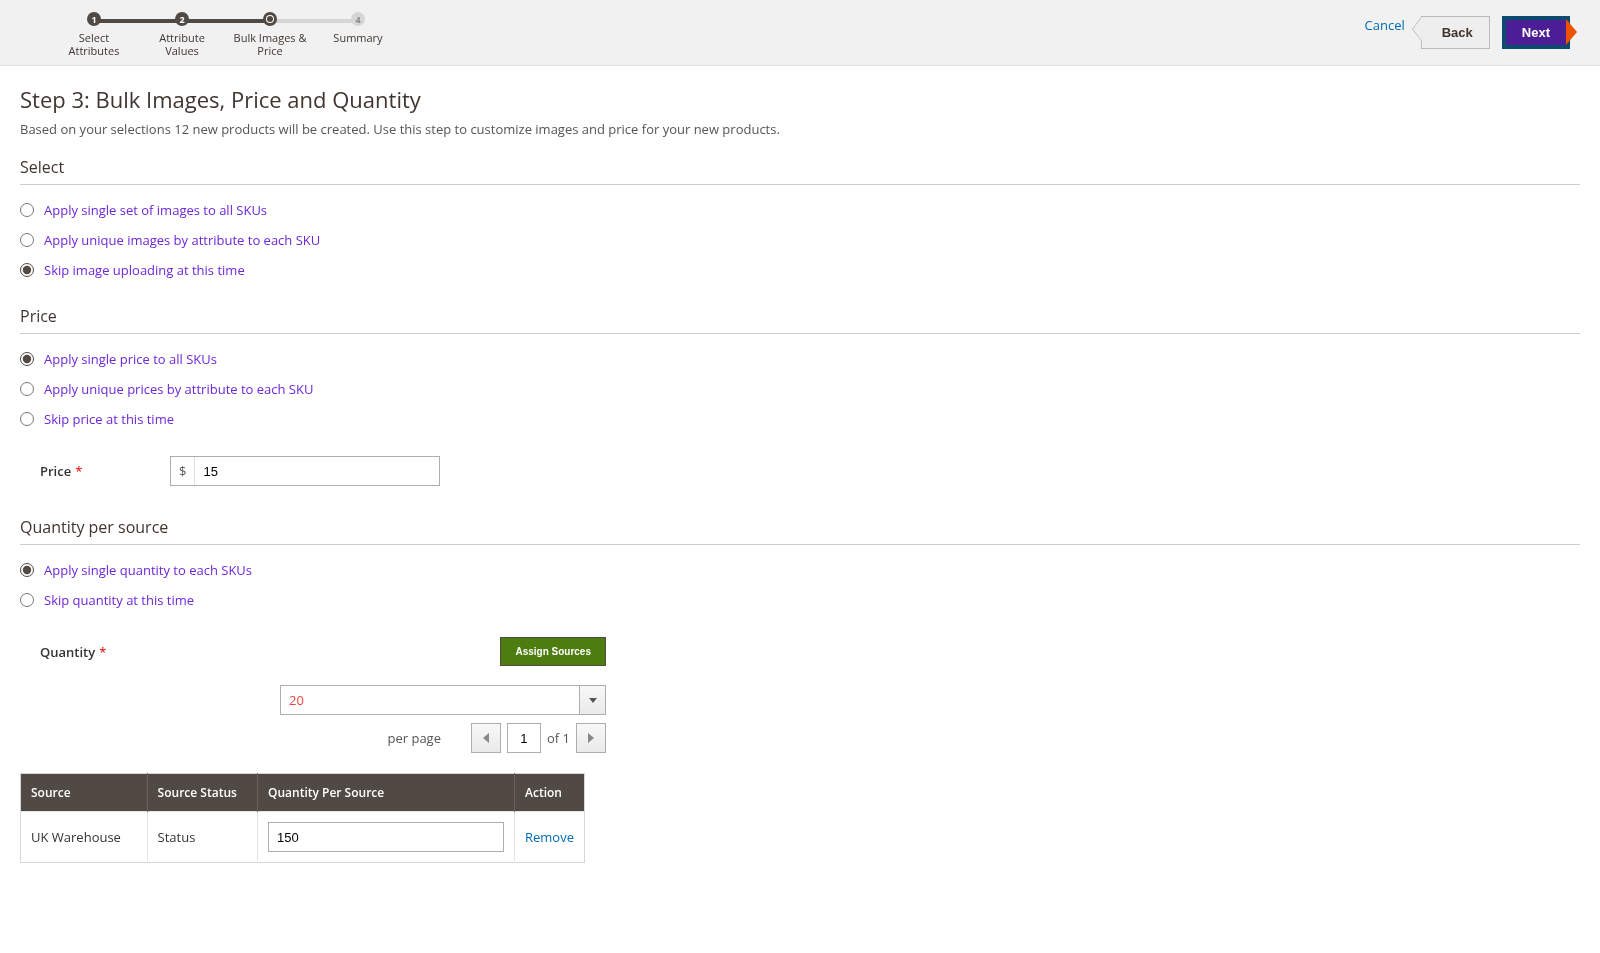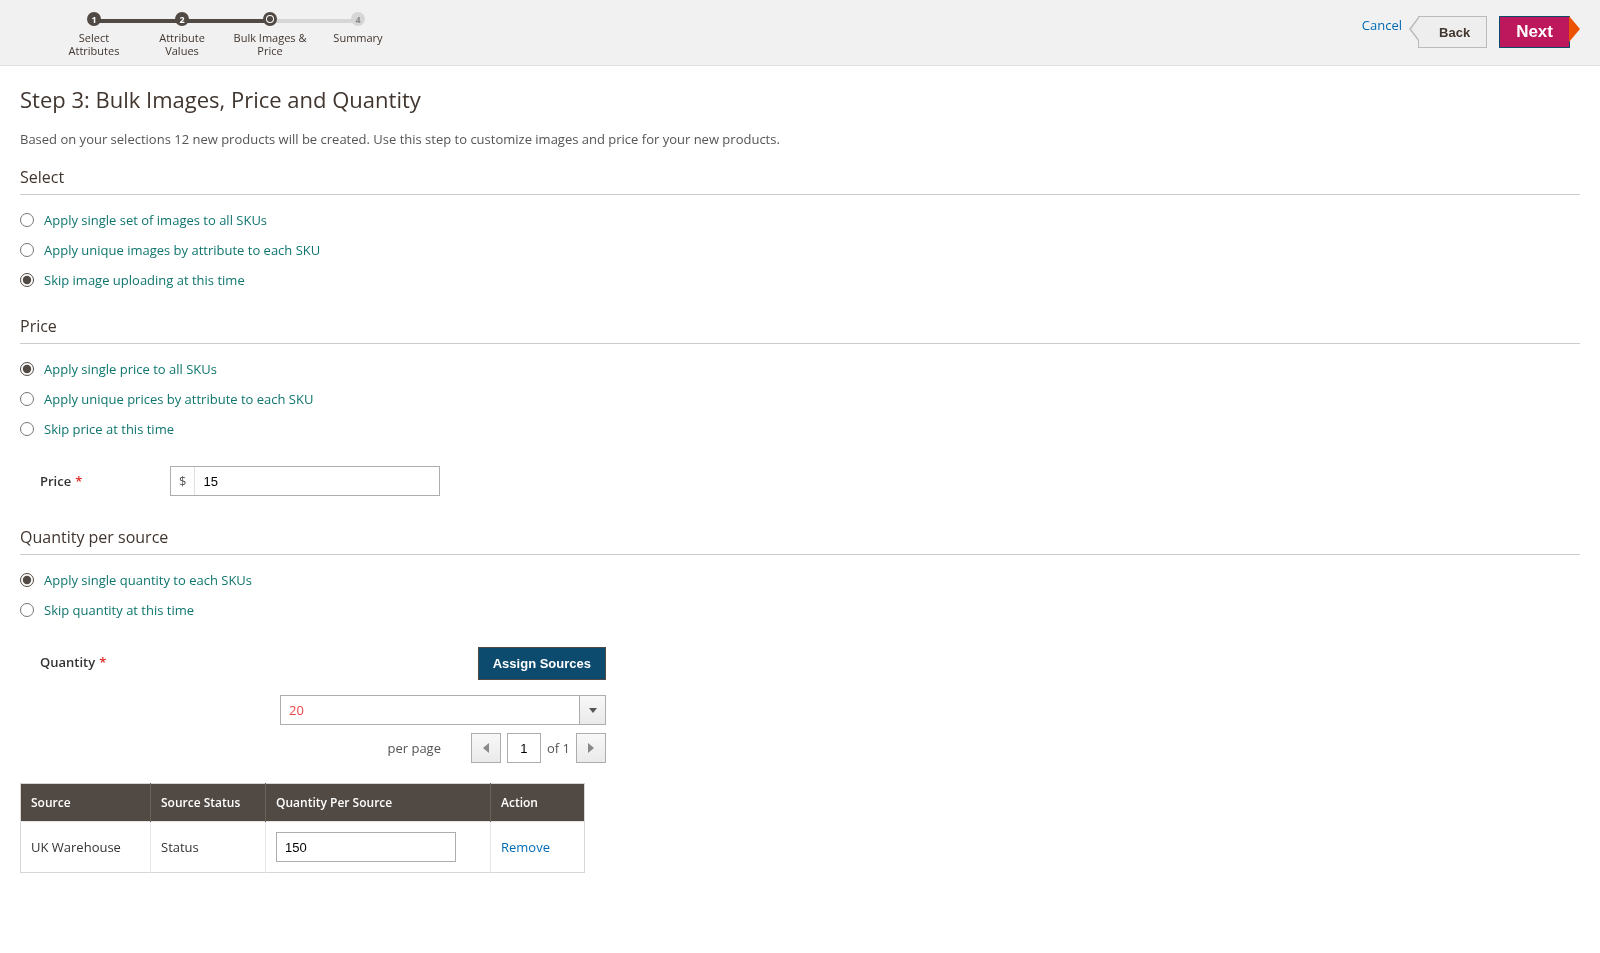--- a/index.html
+++ b/index.html
@@ -117,45 +117,45 @@
     position: absolute;
     left: -8.5px; top: 0px;
     width: 0; height: 0;
     border-top: 12px solid transparent;
     border-bottom: 12px solid transparent;
     border-right: 9px solid #eee;
   }
   
   .btn-next {
     position: relative;
-    background: #be185d;
-    border: 1px solid #0c4a6e;
+    background: #4c1d95;
+    border: 4px solid #0c4a6e;
     color: #fff;
-    font-size: 17px;
+    font-size: 13px;
     font-weight: 600;
     padding: 5px 16px 5px 16px;
     cursor: pointer;
   }
   .btn-next::after {
     content: '';
     position: absolute;
     right: -11px; top: -1px;
     width: 0; height: 0;
     border-top: 13px solid transparent;
     border-bottom: 13px solid transparent;
     border-left: 11px solid #eb5202;
   }
   
   .content { padding: 18px 20px; }
   
   h1.step-title {
     font-size: 22px;
     font-weight: 400;
     color: #41362f;
-    margin-bottom: 16px;
+    margin-bottom: 6px;
   }
   
   .step-desc {
     font-size: 13px;
     color: #555;
     margin-bottom: 18px;
   }
   
   .section-title {
     font-size: 16px;
@@ -171,21 +171,21 @@
   .radio-row {
     display: flex;
     align-items: center;
     padding: 6px 0;
   }
   .radio-row input[type=radio] {
     width: 14px; height: 14px; margin-right: 10px;
     accent-color: #514943;
     cursor: pointer;
   }
-  .radio-row label { color: #0f766e; cursor: pointer; }
+  .radio-row label { color: #6d28d9; cursor: pointer; }
   
   .field-row {
     display: flex;
     align-items: center;
     margin-top: 22px;
     margin-left: 20px;
     margin-bottom: 30px;
   }
   .field-label {
     width: 130px;
@@ -224,24 +224,24 @@
     align-items: flex-start;
     margin-top: 22px;
     margin-left: 20px;
   }
   .qty-label-col { width: 240px; padding-top: 6px; }
   .qty-label-col .field-label { width: auto; }
   
   .qty-right { width: 326px; }
   
   .assign-btn {
-    background: #0c4a6e;
+    background: #4d7c0f;
     color: #fff;
     border: 1px solid #514943;
-    font-size: 13px;
+    font-size: 10px;
     font-weight: 600;
     padding: 8px 14px;
     cursor: pointer;
     float: right;
   }
   
   .pager-row1 {
     clear: both;
     margin-top: 48px;
     display: flex;
@@ -323,21 +323,21 @@
   .sources-table th:last-child { border-right: none; }
   .sources-table td {
     padding: 10px 10px;
     border-right: 1px solid #e5e5e5;
     border-top: 1px solid #e5e5e5;
     font-size: 13px;
     color: #333;
   }
   .sources-table td:last-child { border-right: none; }
   .qty-input {
-    width: 180px; height: 30px;
+    width: 236px; height: 30px;
     border: 1px solid #adadad;
     padding: 4px 8px;
     font-size: 13px;
   }
   .remove-link {
     color: #006bb4;
     text-decoration: none;
     cursor: pointer;
   }
 </style>

